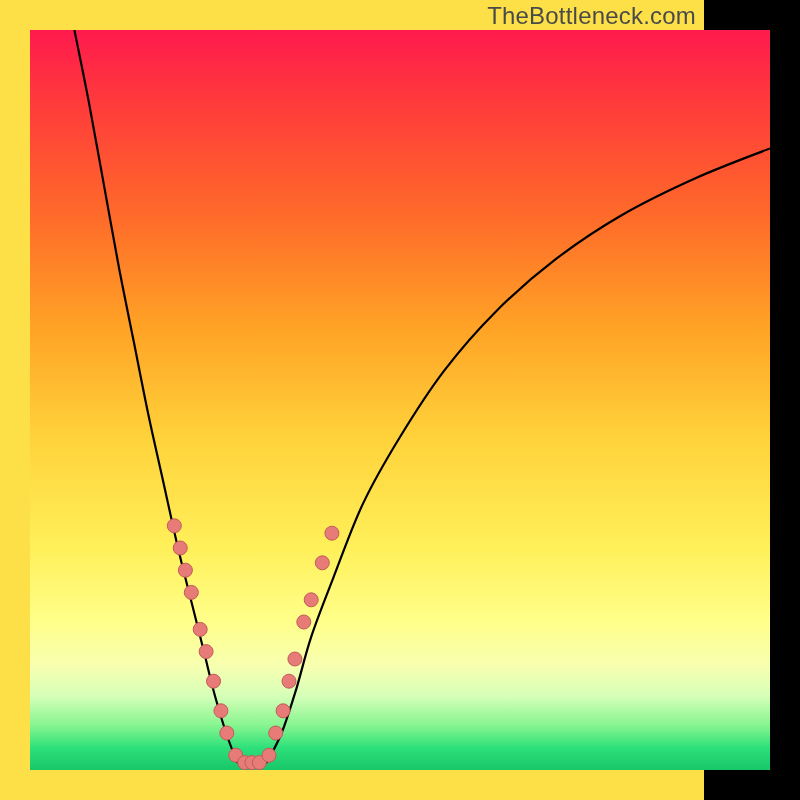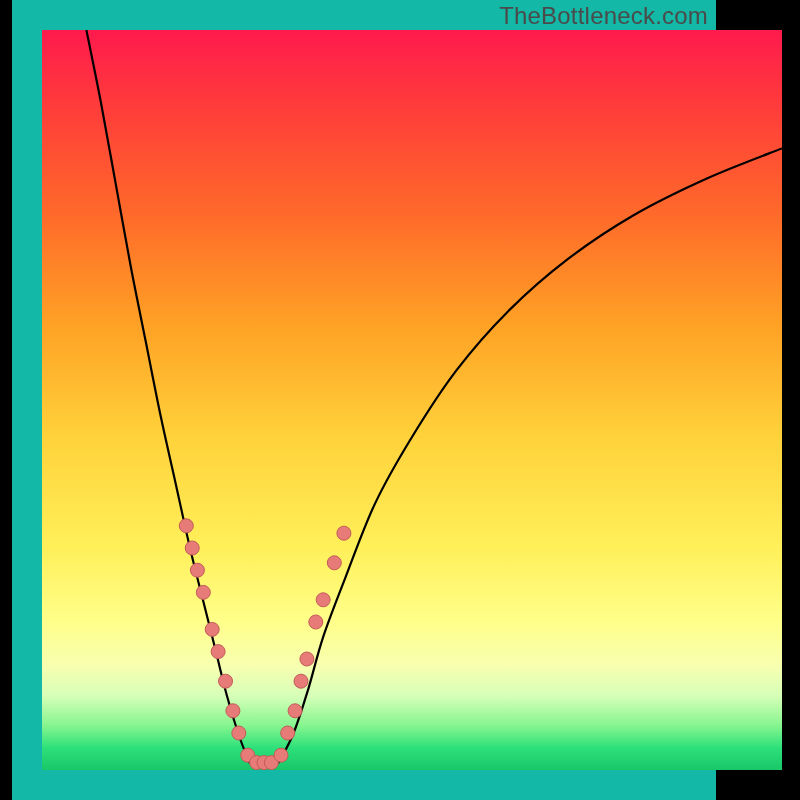--- a/index.html
+++ b/index.html
@@ -7,24 +7,24 @@
     padding: 0;
     width: 800px;
     height: 800px;
     overflow: hidden;
     background: #000;
     font-family: Arial, Helvetica, sans-serif;
   }
   .frame {
     position: absolute;
     top: 0;
-    left: 12px;
+    left: 0;
     width: 704px;
     height: 800px;
-    background: #14b8a6;
+    background: #fde047;
   }
   .plot {
     position: absolute;
     top: 30px;
     left: 30px;
     width: 740px;
     height: 740px;
     background: linear-gradient(to bottom,
       #ff1a4d 0%,
       #ff3b3b 10%,

